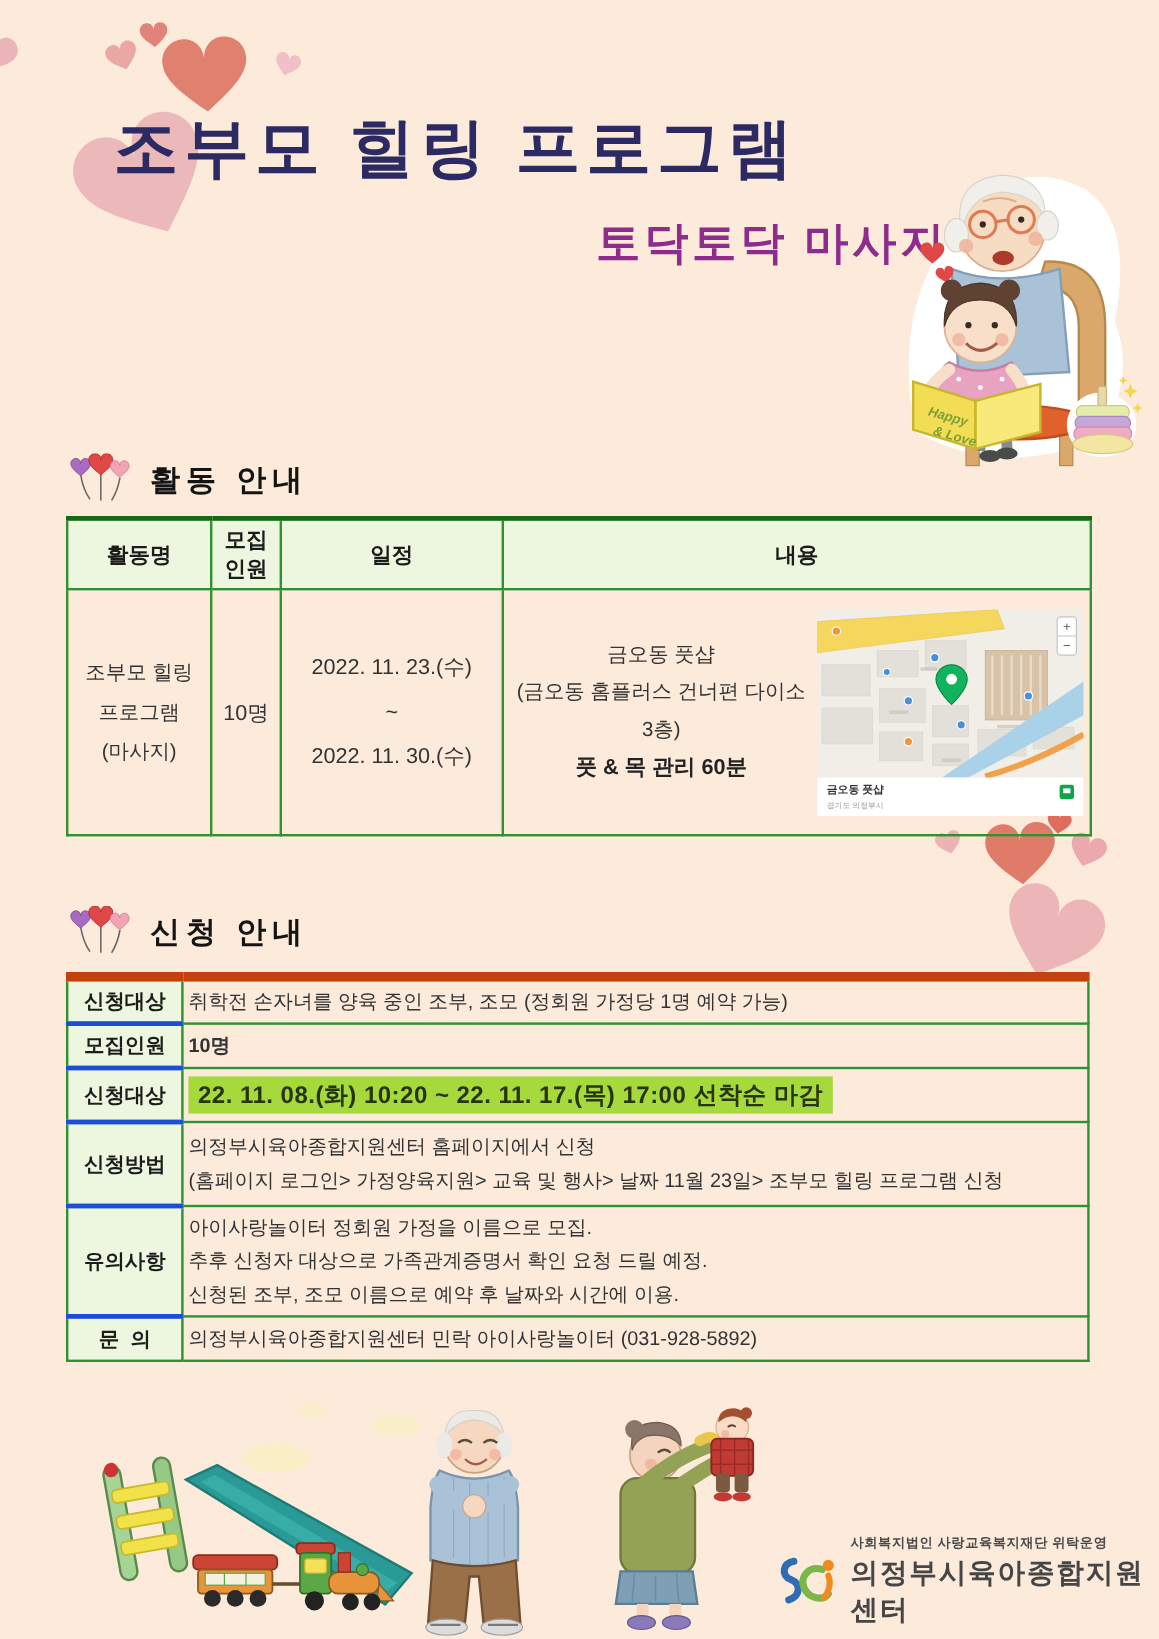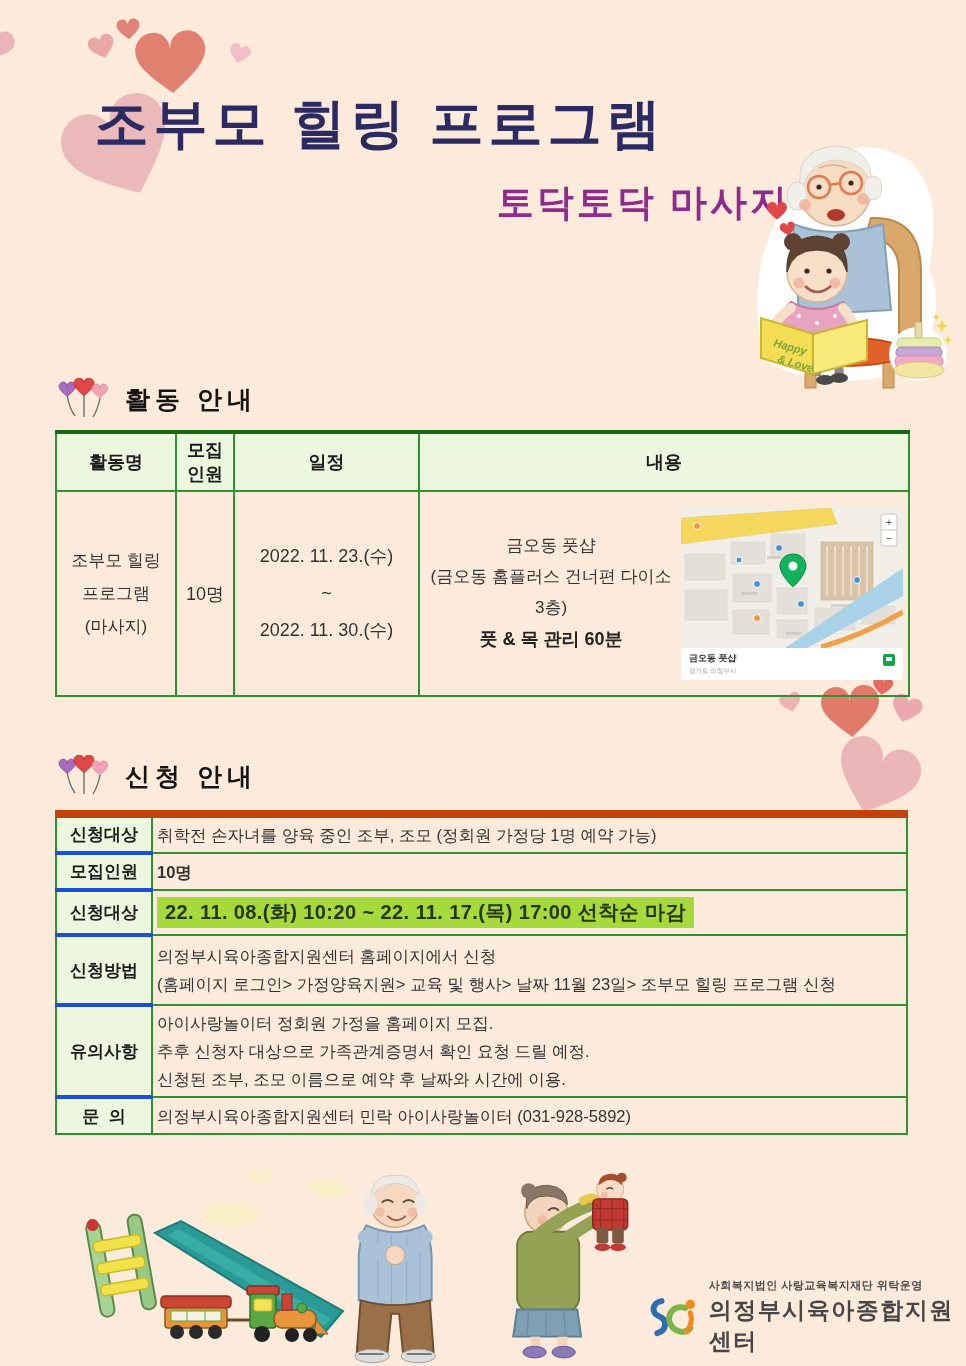--- a/index.html
+++ b/index.html
@@ -286,21 +286,21 @@
       <tr class="r4">
         <th>신청방법</th>
         <td>
           <div class="vline">의정부시육아종합지원센터 홈페이지에서 신청</div>
           <div class="vline">(홈페이지 로그인&gt; 가정양육지원&gt; 교육 및 행사&gt; 날짜 11월 23일&gt; 조부모 힐링 프로그램 신청</div>
         </td>
       </tr>
       <tr class="r6">
         <th>유의사항</th>
         <td>
-          <div class="vline">아이사랑놀이터 정회원 가정을 홈페이지 모집.</div>
+          <div class="vline">아이사랑놀이터 정회원 가정을 이름으로 모집.</div>
           <div class="vline">추후 신청자 대상으로 가족관계증명서 확인 요청 드릴 예정.</div>
           <div class="vline">신청된 조부, 조모 이름으로 예약 후 날짜와 시간에 이용.</div>
         </td>
       </tr>
       <tr class="r7">
         <th>문  의</th>
         <td>
             <div class="vline">의정부시육아종합지원센터 민락 아이사랑놀이터 (031-928-5892)</div>
           </td>
       </tr>

